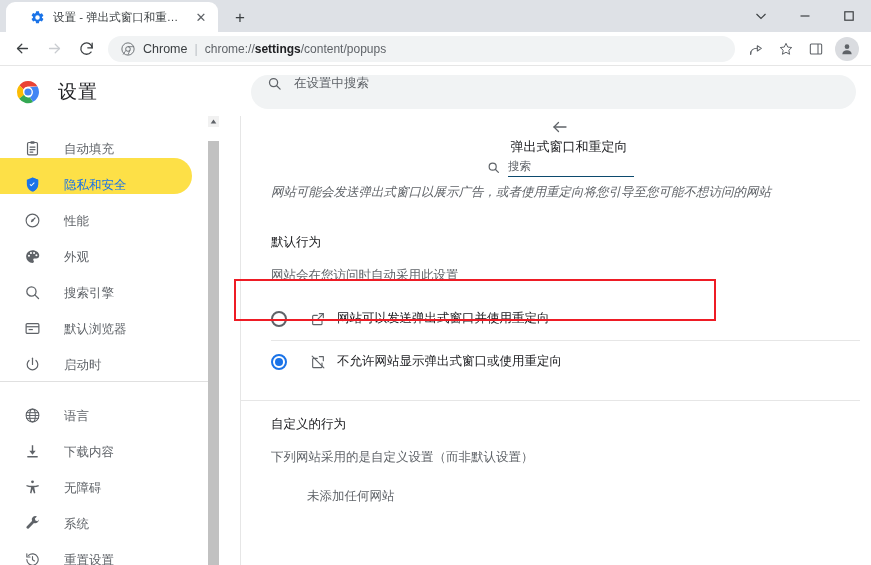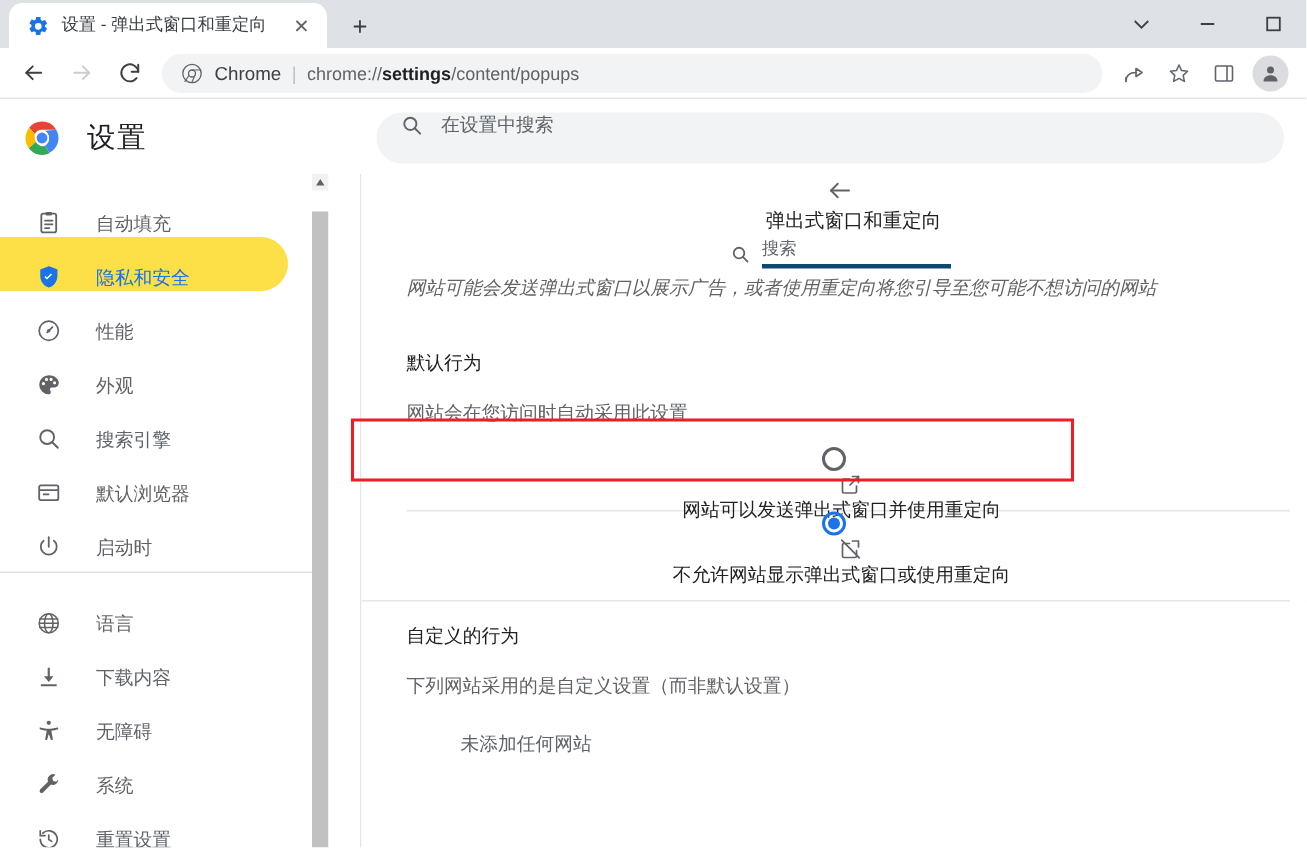--- a/index.html
+++ b/index.html
@@ -18,21 +18,21 @@
     position: absolute; left:0; top:0; width:871px; height:32px;
     background:#dee1e6;
     display:flex; align-items:flex-end;
   }
   .tab {
     margin-left: 6px;
     width: 212px; height: 30px;
     background:#ffffff;
     border-radius: 9px 9px 0 0;
     display:flex; align-items:center;
-    padding: 0 8px 0 12px;
+    padding: 0 8px 0 24px;
     position: relative;
   }
   .tab-fav {
     width:15px; height:15px; flex:0 0 15px; margin-right:8px;
     display:flex; align-items:center; justify-content:center;
   }
   .tab-title {
     flex:1 1 auto; font-size:11.5px; color:#3c4043;
     white-space:nowrap; overflow:hidden; text-overflow:ellipsis;
     line-height: 14px;
@@ -160,37 +160,37 @@
     position:absolute; left:241px; top:0; width:630px; height:449px;
     background:#fff; overflow:hidden;
   }
   .content-head {
     display:flex; align-items:center; height:50px; padding-left:22px; padding-right:14px;flex-direction:column;
   }
   .back-arrow { width:22px; height:22px; flex:0 0 22px; display:flex; align-items:center; justify-content:center; color:#5f6368; }
   .content-title { font-size:13px; color:#202124; margin-left:18px; flex:1 1 auto; }
   .subsearch { display:flex; align-items:flex-end; width:148px; }
   .subsearch-ico { width:14px; height:14px; flex:0 0 14px; margin-right:8px; margin-bottom:3px; display:flex; align-items:center; justify-content:center; }
-  .subsearch-line { flex:1 1 auto; border-bottom:3px solid #0c4a6e; padding-bottom:2px; }
+  .subsearch-line { flex:1 1 auto; border-bottom:1px solid #0c4a6e; padding-bottom:2px; }
   .subsearch-ph { font-size:11.5px; color:#5f6368; }
 
   .desc {
     padding:0 30px 0 30px; margin-top:17px;
     font-size:12.5px; color:#5f6368; line-height:1.5;font-style:italic;
   }
   .section-label {
     padding:0 30px; margin-top:32px;
     font-size:12.5px; color:#202124;
   }
   .section-sub {
     padding:0 30px; margin-top:16px;
     font-size:12.5px; color:#5f6368;
   }
   .radio-row {
-    display:flex; align-items:center; height:42px; padding:0 30px; position:relative;flex-direction:column;
+    display:flex; align-items:center; height:42px; padding:0 30px; position:relative;
   }
   .radio {
     width:16px; height:16px; flex:0 0 16px; border-radius:50%;
     border:2px solid #5f6368; box-sizing:border-box;
     display:flex; align-items:center; justify-content:center;
   }
   .radio.checked { border-color:#1a73e8; }
   .radio.checked::after {
     content:''; width:8px; height:8px; border-radius:50%; background:#1a73e8;
   }

